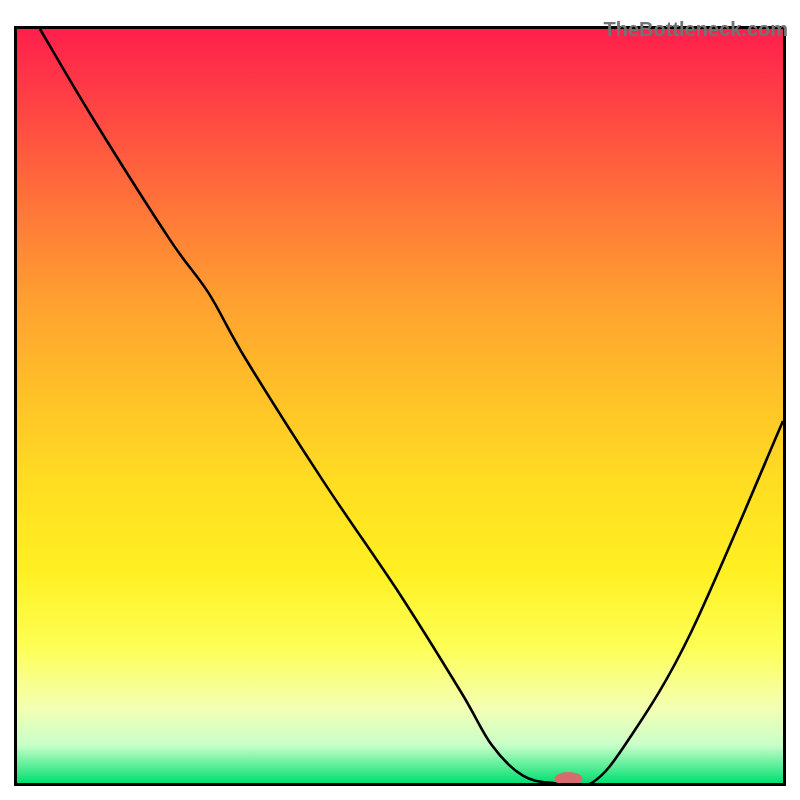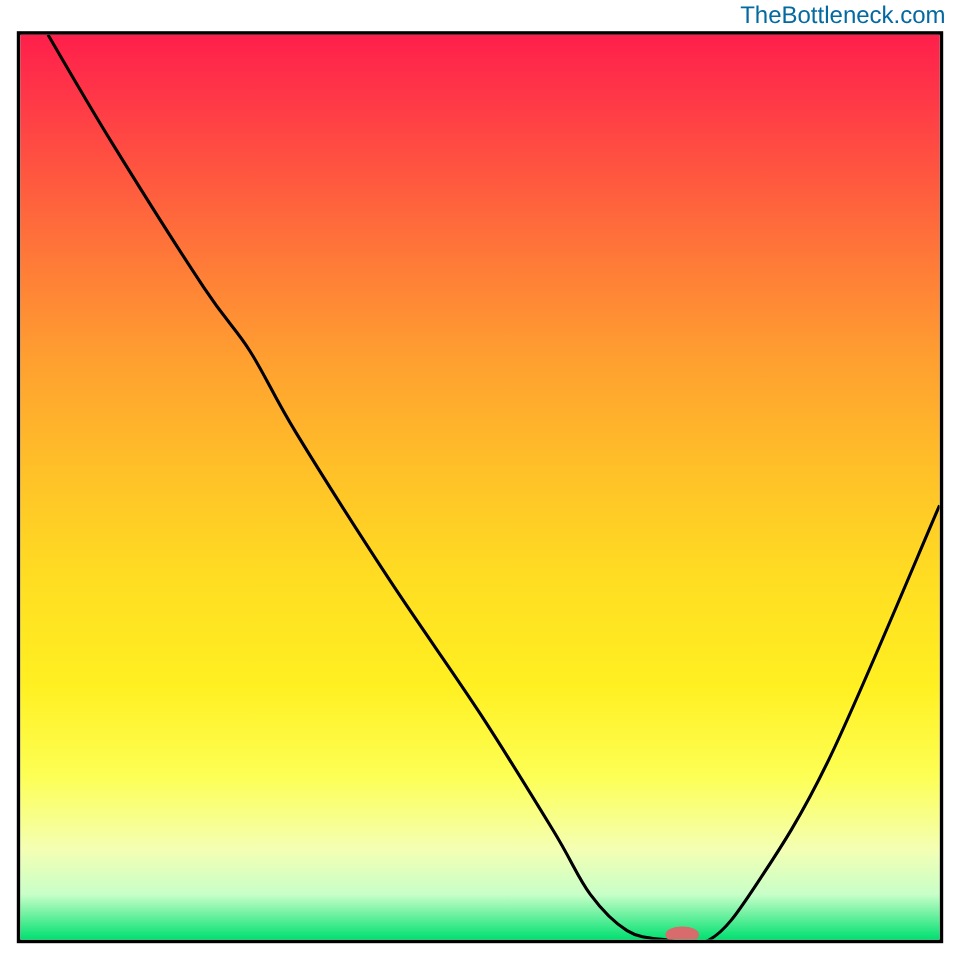--- a/index.html
+++ b/index.html
@@ -10,25 +10,25 @@
     background: #ffffff;
     font-family: Arial, sans-serif;
   }
   .container {
     position: relative;
     width: 800px;
     height: 800px;
   }
   .watermark {
     position: absolute;
-    top: 2px;
+    top: 18px;
     right: 12px;
     font-size: 20px;
-    color: #0369a1;
-    font-weight: 400;
+    color: #737373;
+    font-weight: 700;
     z-index: 10;
   }
   .plot-frame {
     position: absolute;
     top: 26px;
     left: 14px;
     width: 772px;
     height: 760px;
     border: 3px solid #000000;
     box-sizing: border-box;

